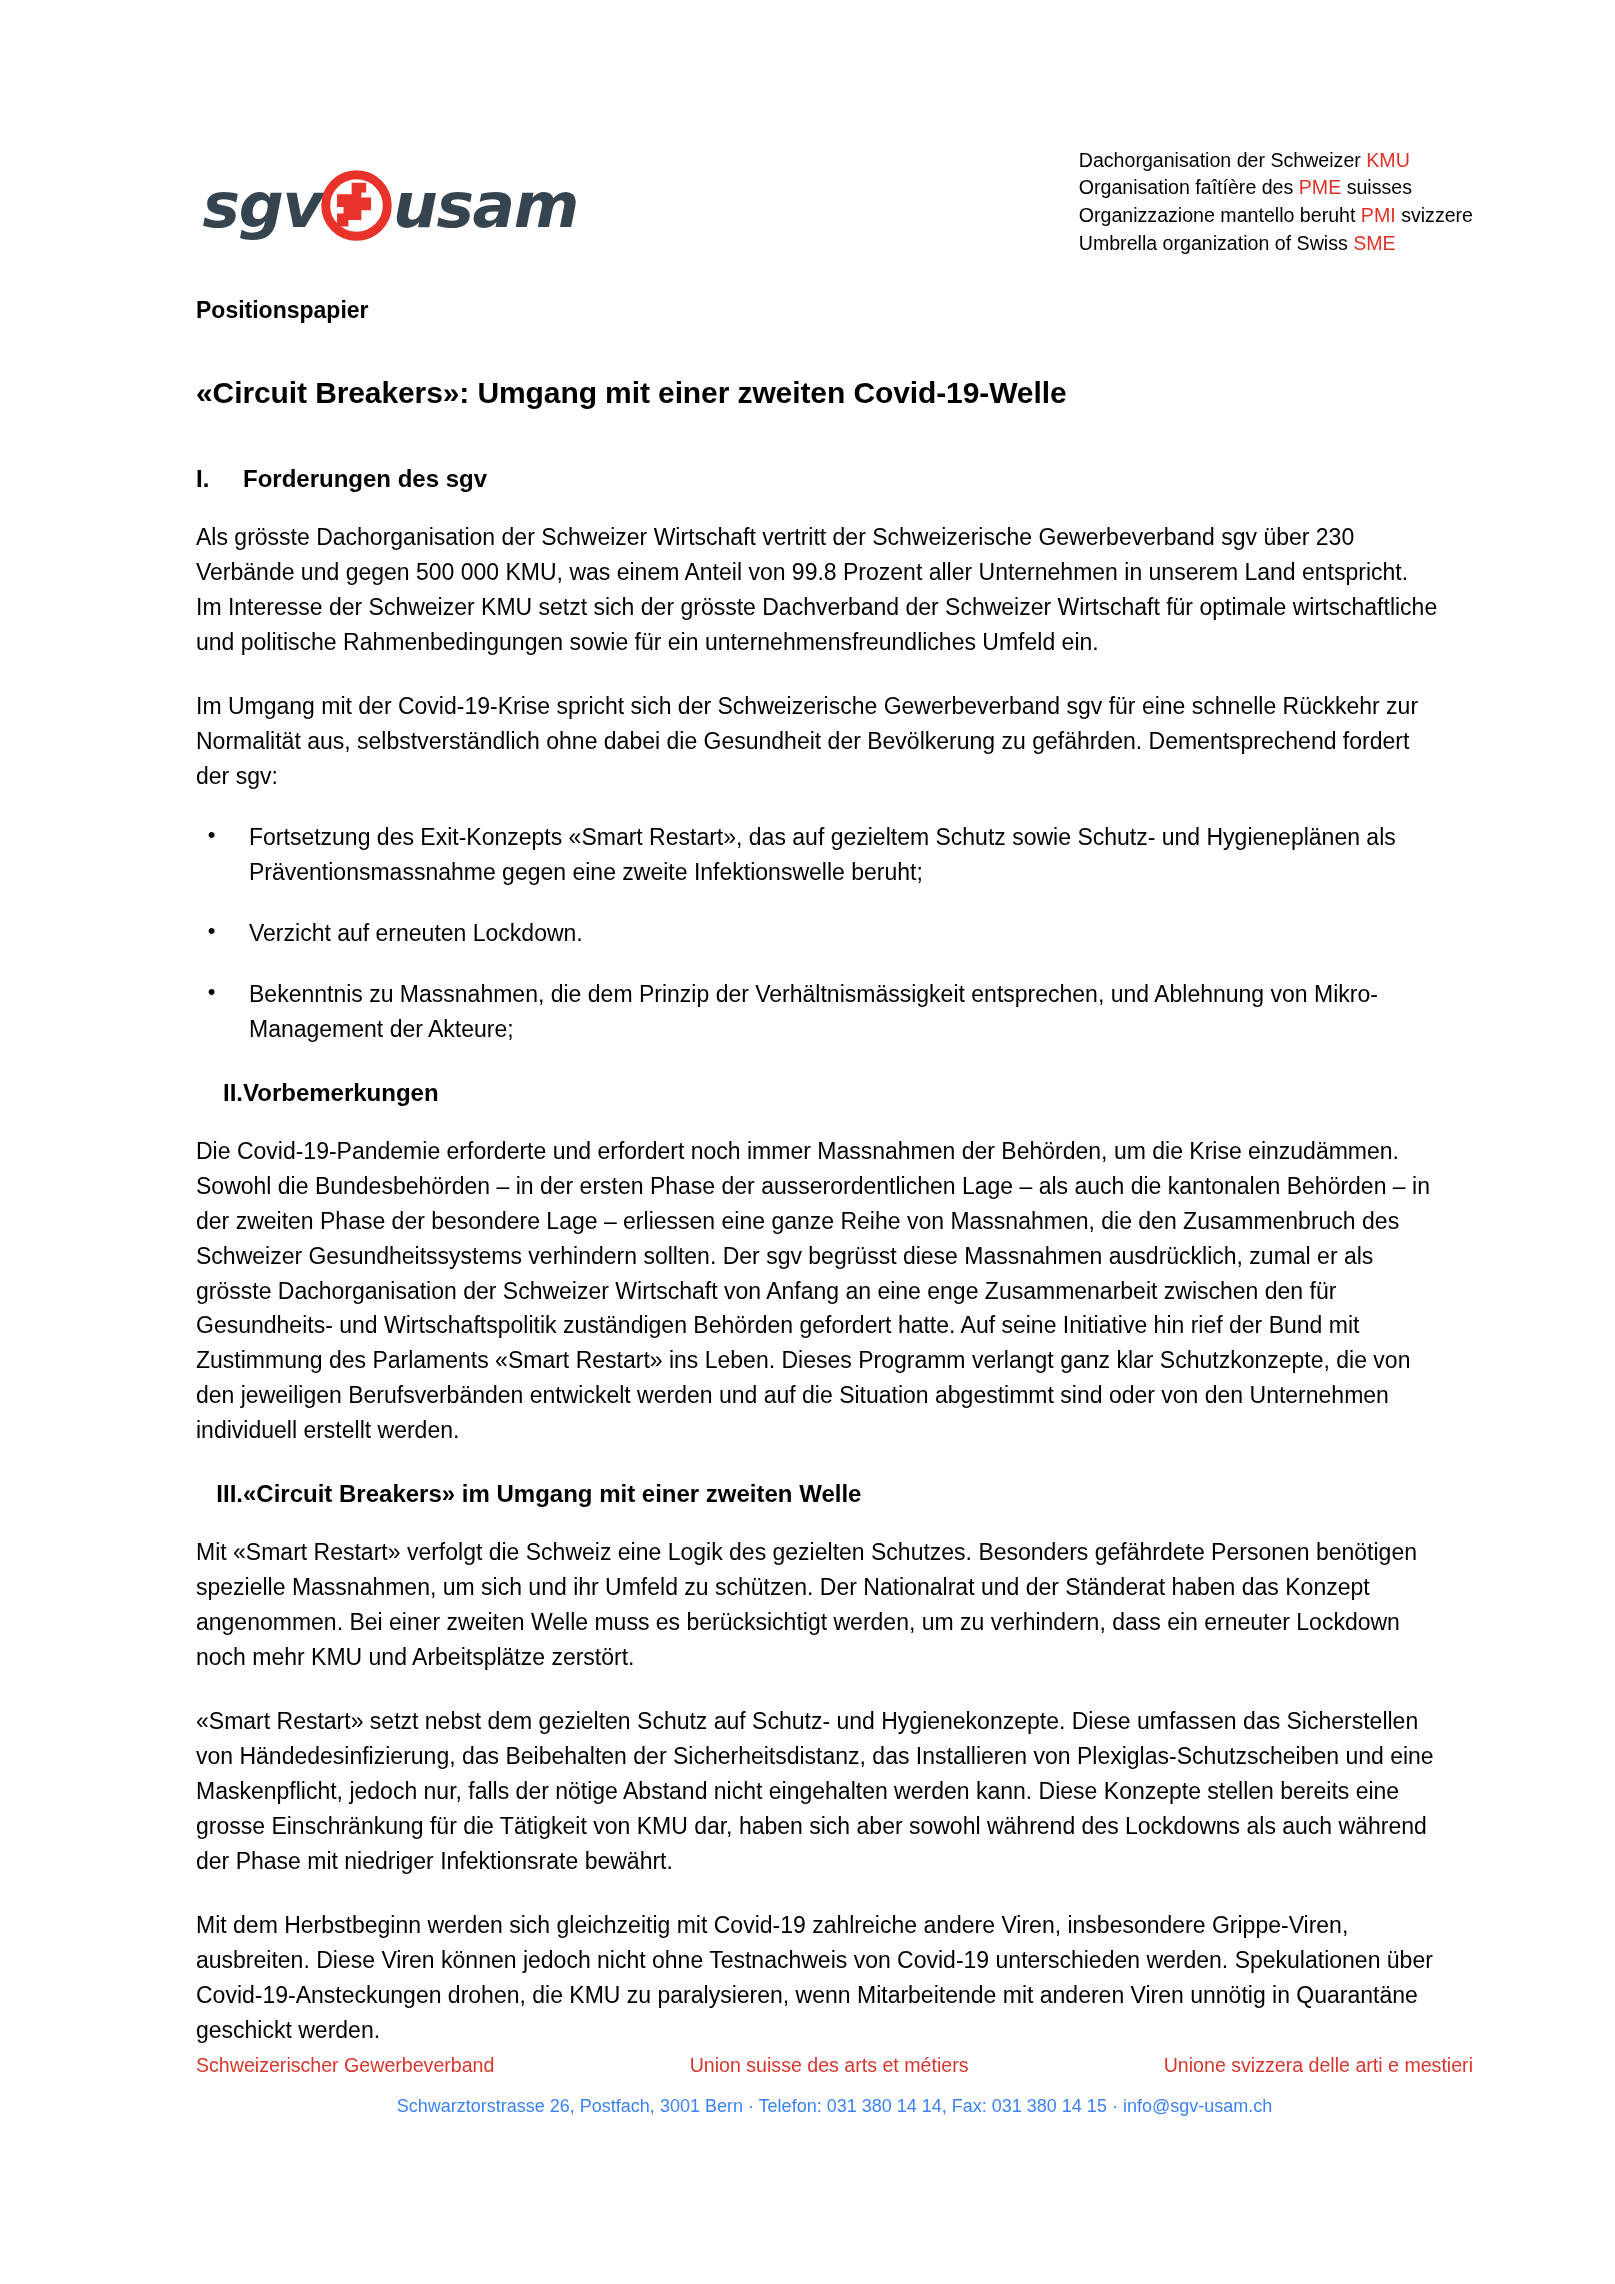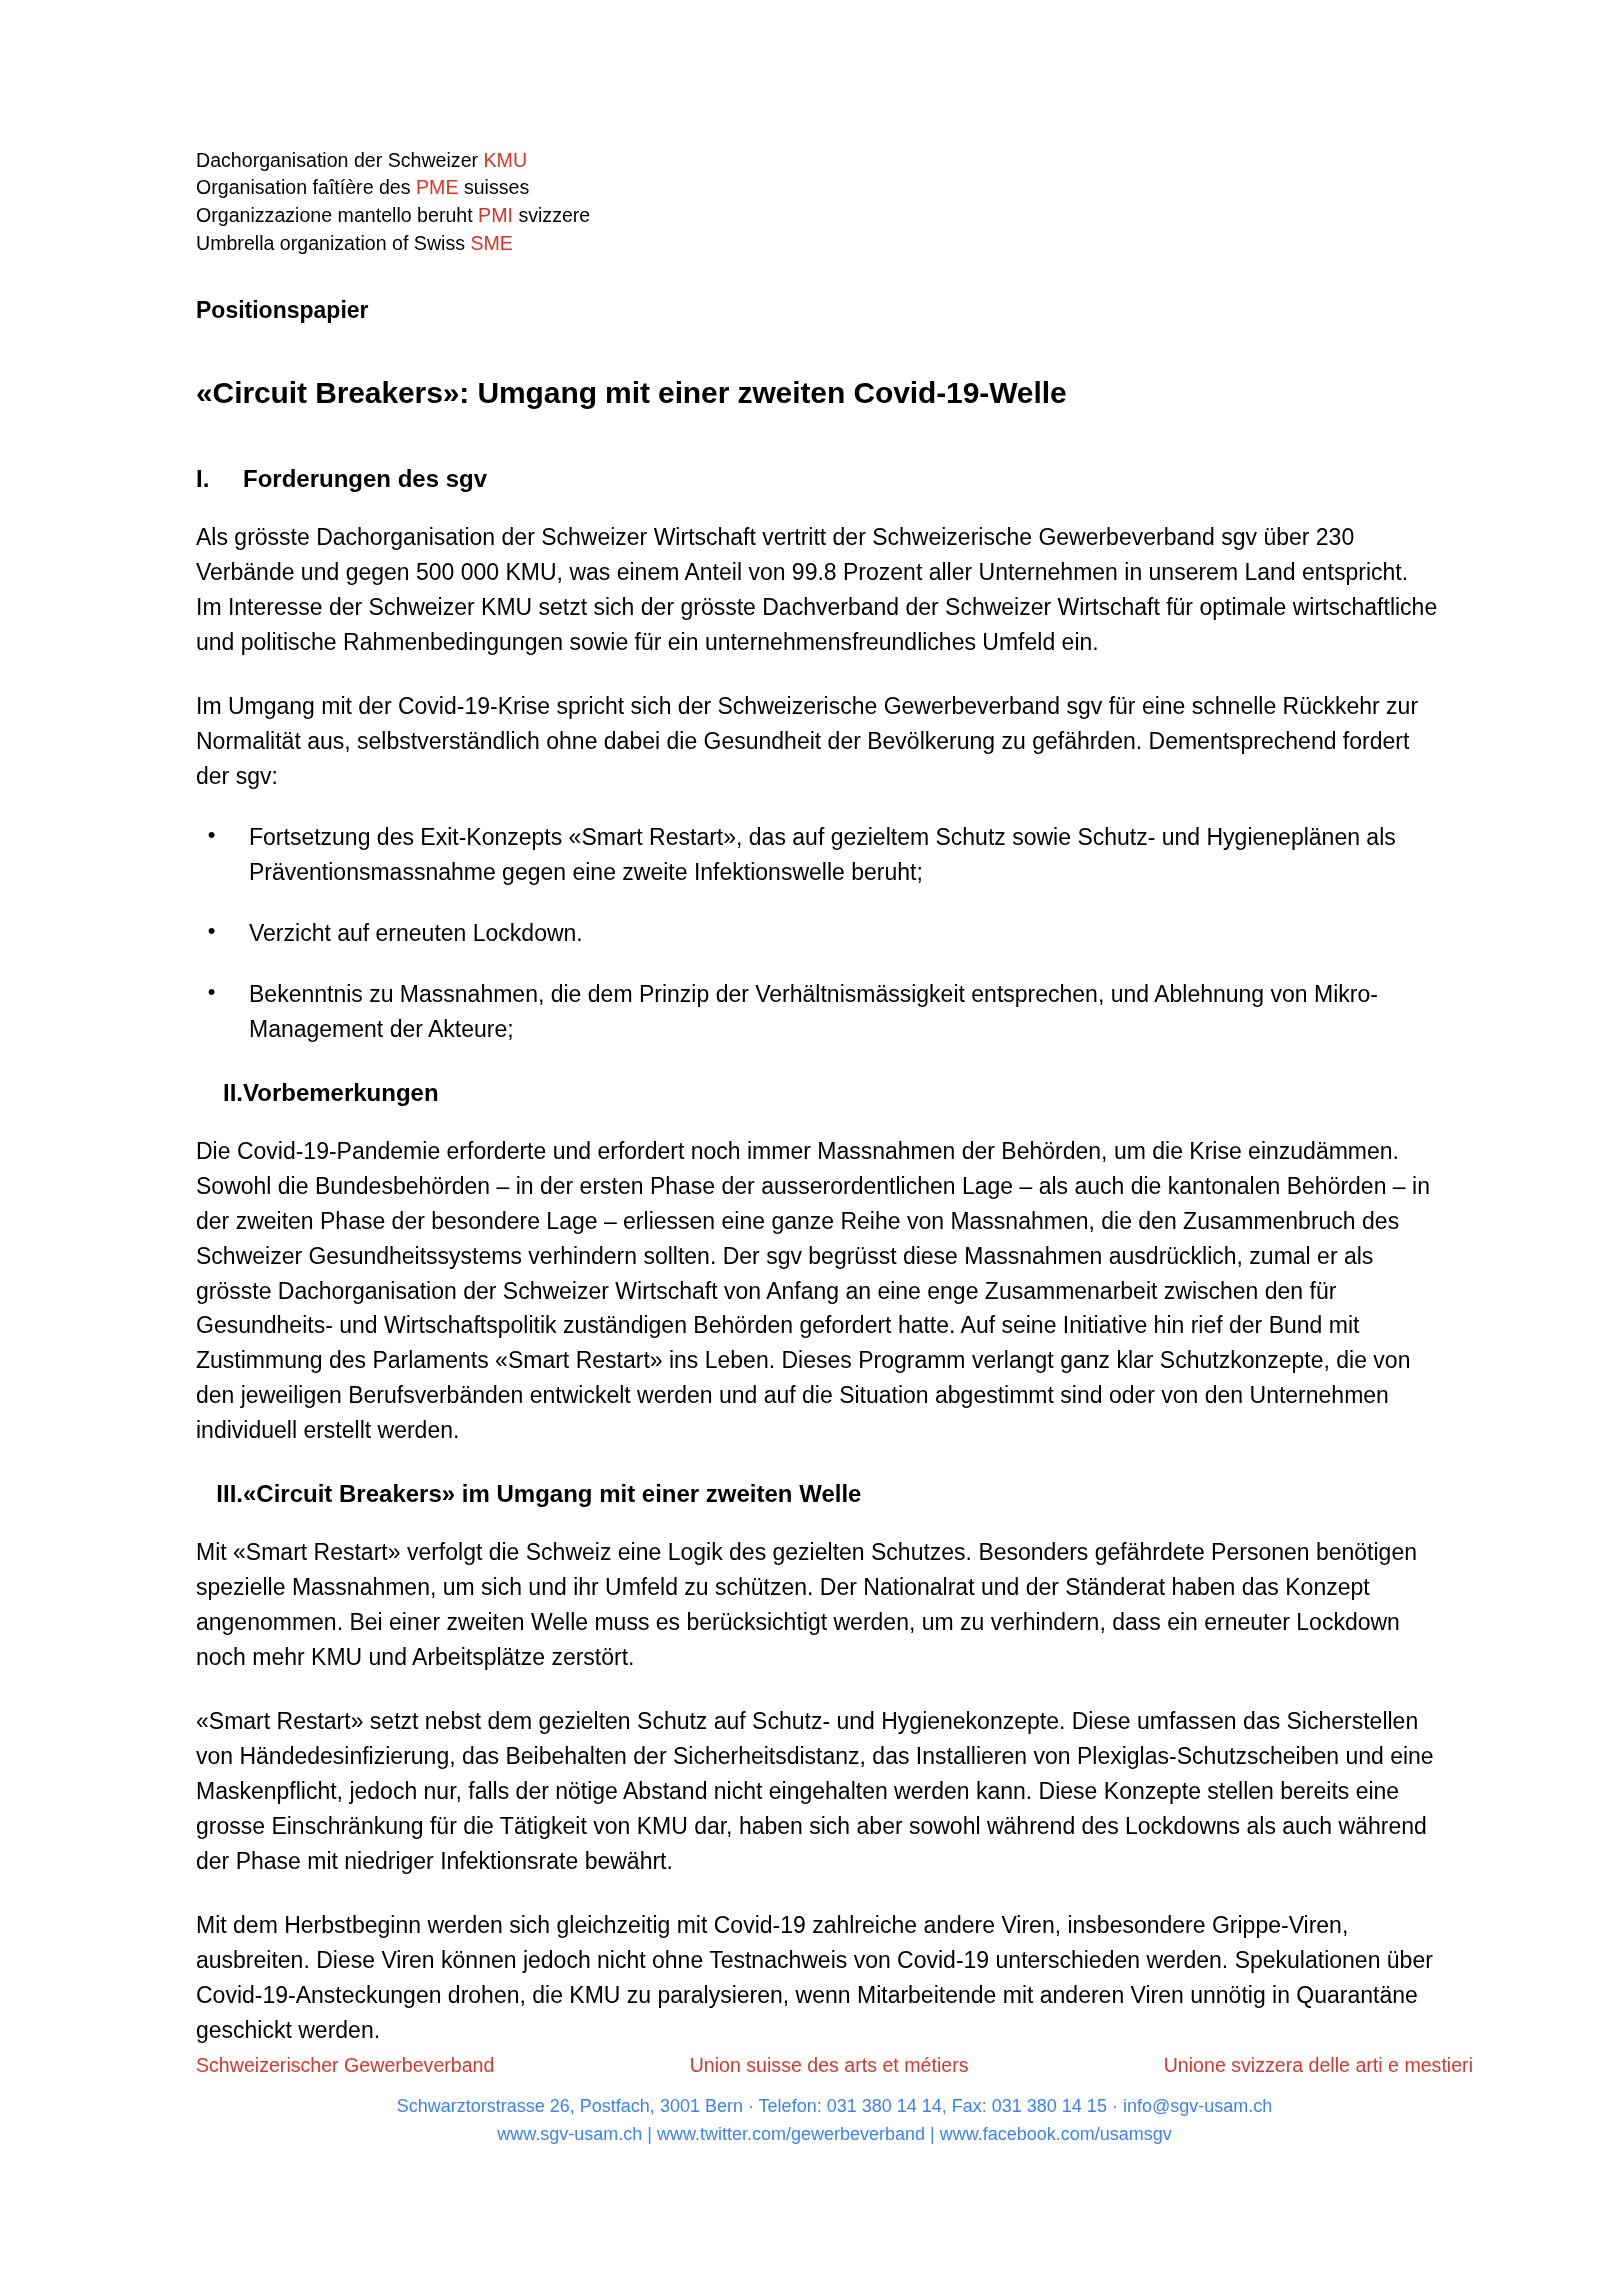--- a/index.html
+++ b/index.html
@@ -160,20 +160,31 @@
     color: #3b82f6;
   }
 </style>
 </head>
 <body>
 
 <div class="page">
 
   <div class="header">
 
+    <div class="logo">
+      <span class="logo-word">sgv</span>
+      <span class="logo-mark">
+        <svg viewBox="0 0 100 100" width="81" height="81" aria-hidden="true">
+          <circle cx="50" cy="50" r="38" fill="none" stroke="#e8322a" stroke-width="11"></circle>
+          <path d="M44 22 L62 22 L62 34 L56 34 L56 40 L68 40 L68 56 L56 56 L56 68 L40 68
+                   L40 76 L26 76 L26 60 L34 60 L34 52 L26 52 L26 36 L44 36 Z" fill="#e8322a"></path>
+        </svg>
+      </span>
+      <span class="logo-word">usam</span>
+    </div>
 
     <div class="org-lines">
       <div><span>Dachorganisation der Schweizer </span><span class="hl">KMU</span><span></span></div>
       <div><span>Organisation faîtíère des </span><span class="hl">PME</span><span> suisses</span></div>
       <div><span>Organizzazione mantello beruht </span><span class="hl">PMI</span><span> svizzere</span></div>
       <div><span>Umbrella organization of Swiss </span><span class="hl">SME</span><span></span></div>
     </div>
 
   </div>
 
@@ -216,18 +227,17 @@
   </div>
 
   <div class="footer">
     <div class="footer-orgs">
       <span>Schweizerischer Gewerbeverband</span>
       <span>Union suisse des arts et métiers</span>
       <span>Unione svizzera delle arti e mestieri</span>
     </div>
     <div class="footer-contact">
       <div>Schwarztorstrasse 26, Postfach, 3001 Bern  ·  Telefon: 031 380 14 14, Fax: 031 380 14 15  ·   info@sgv-usam.ch</div>
-      <div>www.sgv-usam.ch  |  www.twitter.com/gewerbeverband  |  www.facebook.com/usamsgv</div>
     </div>
   </div>
 
 </div>
 
 
 </body></html>

